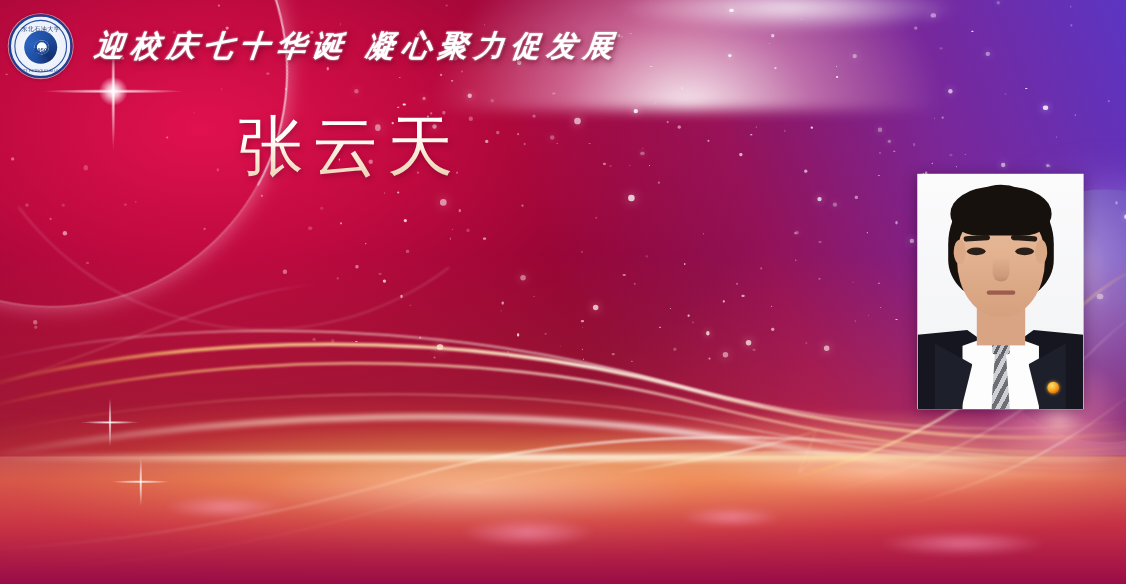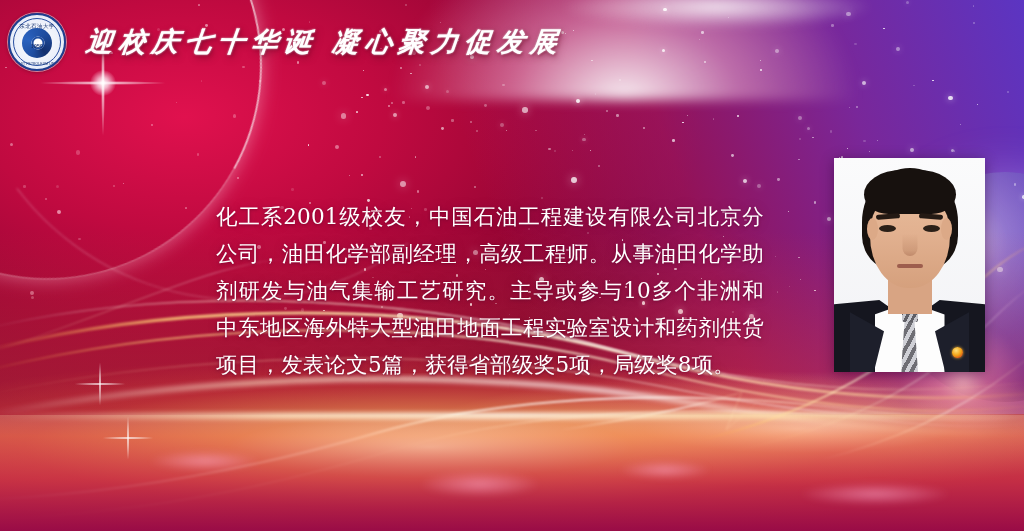--- a/index.html
+++ b/index.html
@@ -648,22 +648,22 @@
     <div class="logo">
       <div class="ring"></div>
       <div class="cn">东北石油大学</div>
       <div class="swirl"></div>
       <div class="yr">1950</div>
       <div class="en">NORTHEAST PETROLEUM UNIVERSITY</div>
     </div>
     <div class="headline">迎校庆七十华诞  凝心聚力促发展</div>
   </div>
 
-
-  <div class="bio">化工系2001级校友，中国石油工程建设有限公司北京分公司，油田化学部副经理，高级工程师。从事油田化学助剂研发与油气集输工艺研究。主导或参与10多个非洲和中东地区海外特大型油田地面工程实验室设计和药剂供货项目，发表论文5篇，获得省部级奖5项，局级奖8项。</div>
+  <div class="alumni-name">张云天</div>
+
 
   <div class="portrait">
     <div class="ph-bg"></div>
     <div class="ph-suit"></div>
     <div class="ph-shirt"></div>
     <div class="ph-lapel-l"></div>
     <div class="ph-lapel-r"></div>
     <div class="ph-tie"></div>
     <div class="ph-knot"></div>
     <div class="ph-pin"></div>

